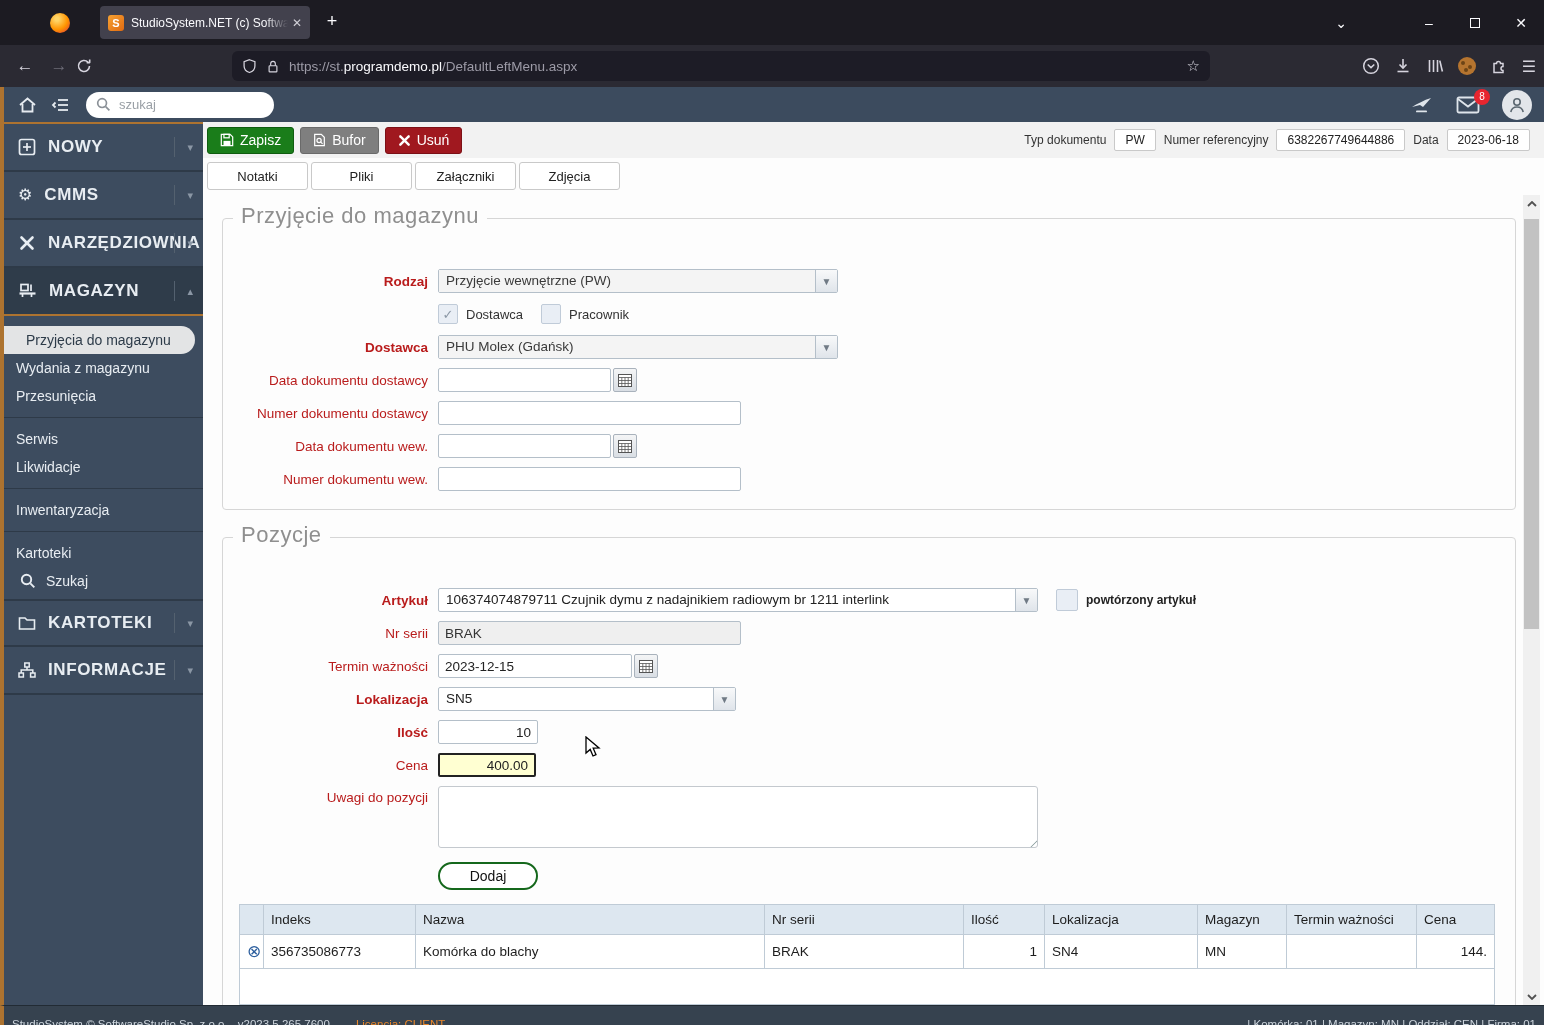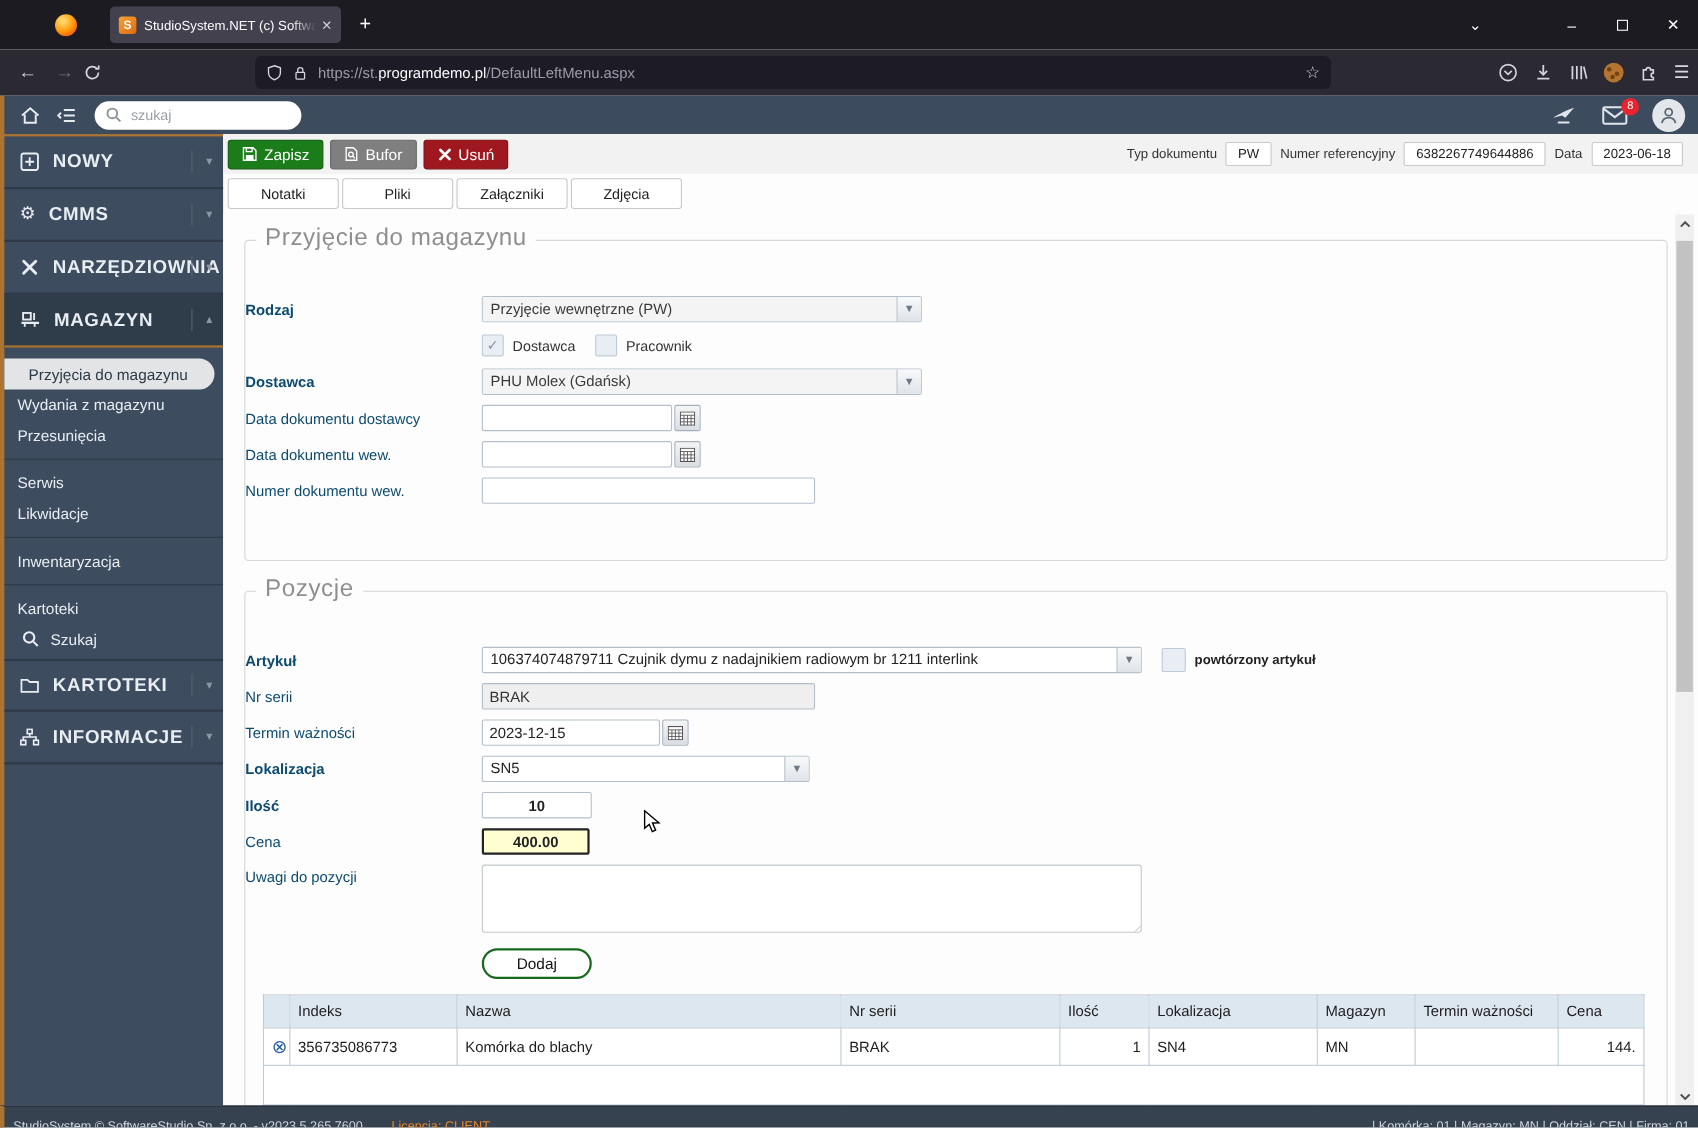--- a/index.html
+++ b/index.html
@@ -78,29 +78,29 @@
   .tabbtn { width:101px; height:28px; background:#fff; border:1px solid #c9c9c9; border-radius:3px; font-size:13px;
             display:flex; align-items:center; justify-content:center; color:#222; }
 
   .scrollarea { position:absolute; left:0; top:73px; width:1318px; height:810px; overflow:hidden; background:#fdfdfd; }
   .fieldset { position:absolute; border:1px solid #d6d6d6; border-radius:4px; background:#fdfdfd; }
   .fs1 { left:19px; top:23px; width:1294px; height:292px; padding-top:50px; }
   .fs2 { left:19px; top:342px; width:1294px; height:478px; padding-top:50px; }
   .legend { position:absolute; top:-16px; left:10px; background:#fdfdfd; padding:0 8px; font-size:22px; color:#8f8f8f; font-weight:300; letter-spacing:.5px; }
 
   .frow { display:flex; align-items:center; margin-bottom:9px; min-height:24px; }
-  .flabel { width:215px; padding-right:10px; color:#0c4a6e; font-size:13.5px; }
+  .flabel { width:215px; text-align:right; padding-right:10px; color:#b91c1c; font-size:13.5px; }
   .flabel.b { font-weight:bold; }
   .sel { display:flex; height:24px; border:1px solid #b4bfc9; border-radius:2px; background:#fff; }
   .sel .txt { padding:3px 7px; font-size:13.5px; color:#222; flex:1; white-space:nowrap; overflow:hidden; }
   .sel.gray .txt { background:#f4f4f4; color:#3a3a3a; }
   .sel .arrow { width:22px; border-left:1px solid #b4bfc9; background:linear-gradient(#f8f9fa,#dfe4ea);
                 display:flex; align-items:center; justify-content:center; color:#707a85; font-size:10px; }
   .inp { height:24px; border:1px solid #b4bfc9; border-radius:2px; padding:0 6px; font-size:13.5px; color:#222; font-family:inherit; background:#fff; outline:none; }
-  .inp.num { text-align:center;font-weight:bold; }
+  .inp.num { text-align:right; }
   .inp[disabled] { background:#efefef; color:#333; }
   .calbtn { width:24px; height:24px; margin-left:2px; border:1px solid #a9b2bc; border-radius:2px;
             background:linear-gradient(#f4f5f6,#d9dee4); display:flex; align-items:center; justify-content:center; }
   .cb { width:20px; height:20px; background:#e9eef5; border:1px solid #c0cbd8; border-radius:2px;
         display:flex; align-items:center; justify-content:center; color:#8b97a5; font-size:13px; }
   .cb-lbl { font-size:13px; color:#333; margin:0 18px 0 8px; }
   .cena { background:#ffffd2 !important; border:2px solid #222 !important; font-weight:500; }
   .uwagi { width:600px; height:62px; border:1px solid #c4c9ce; border-radius:3px; resize:none; font-family:inherit; font-size:13px; padding:4px; outline:none;
            background:
              linear-gradient(135deg, transparent 0 69%, #9aa 70%, transparent 71%, transparent 74%, #9aa 75%, transparent 76%, transparent 79%, #9aa 80%, transparent 81%) no-repeat bottom right/12px 12px, #fff; }
@@ -407,20 +407,24 @@
         <div class="flabel">Data dokumentu dostawcy</div>
         <input class="inp" style="width: 173px;">
         <span class="calbtn">
           <svg width="14" height="13" viewBox="0 0 14 13" fill="#fff" stroke="#555" stroke-width="1">
               <rect x="0.5" y="0.5" width="13" height="12"></rect>
               <path d="M0.5 3.5 H13.5 M0.5 6.5 H13.5 M0.5 9.5 H13.5 M3.8 3.5 V12.5 M7 3.5 V12.5 M10.2 3.5 V12.5" stroke-width="0.8"></path>
             </svg>
         </span>
       </div>
 
+      <div class="frow">
+        <div class="flabel">Numer dokumentu dostawcy</div>
+        <input class="inp" style="width: 303px;">
+      </div>
 
       <div class="frow">
         <div class="flabel">Data dokumentu wew.</div>
         <input class="inp" style="width: 173px;">
         <span class="calbtn">
           <svg width="14" height="13" viewBox="0 0 14 13" fill="#fff" stroke="#555" stroke-width="1">
               <rect x="0.5" y="0.5" width="13" height="12"></rect>
               <path d="M0.5 3.5 H13.5 M0.5 6.5 H13.5 M0.5 9.5 H13.5 M3.8 3.5 V12.5 M7 3.5 V12.5 M10.2 3.5 V12.5" stroke-width="0.8"></path>
             </svg>
         </span>
@@ -445,21 +449,21 @@
         <span style="font-size:12px;font-weight:bold;margin-left:8px;color:#222">powtórzony artykuł</span>
       </div>
 
       <div class="frow">
         <div class="flabel">Nr serii</div>
         <input class="inp" style="width: 303px;" disabled="" value="BRAK">
       </div>
 
       <div class="frow">
         <div class="flabel">Termin ważności</div>
-        <input class="inp" style="width: 162px;" value="2023-12-15">
+        <input class="inp" style="width: 194px;" value="2023-12-15">
         <span class="calbtn">
           <svg width="14" height="13" viewBox="0 0 14 13" fill="#fff" stroke="#555" stroke-width="1">
               <rect x="0.5" y="0.5" width="13" height="12"></rect>
               <path d="M0.5 3.5 H13.5 M0.5 6.5 H13.5 M0.5 9.5 H13.5 M3.8 3.5 V12.5 M7 3.5 V12.5 M10.2 3.5 V12.5" stroke-width="0.8"></path>
             </svg>
         </span>
       </div>
 
       <div class="frow">
         <div class="flabel b">Lokalizacja</div>

